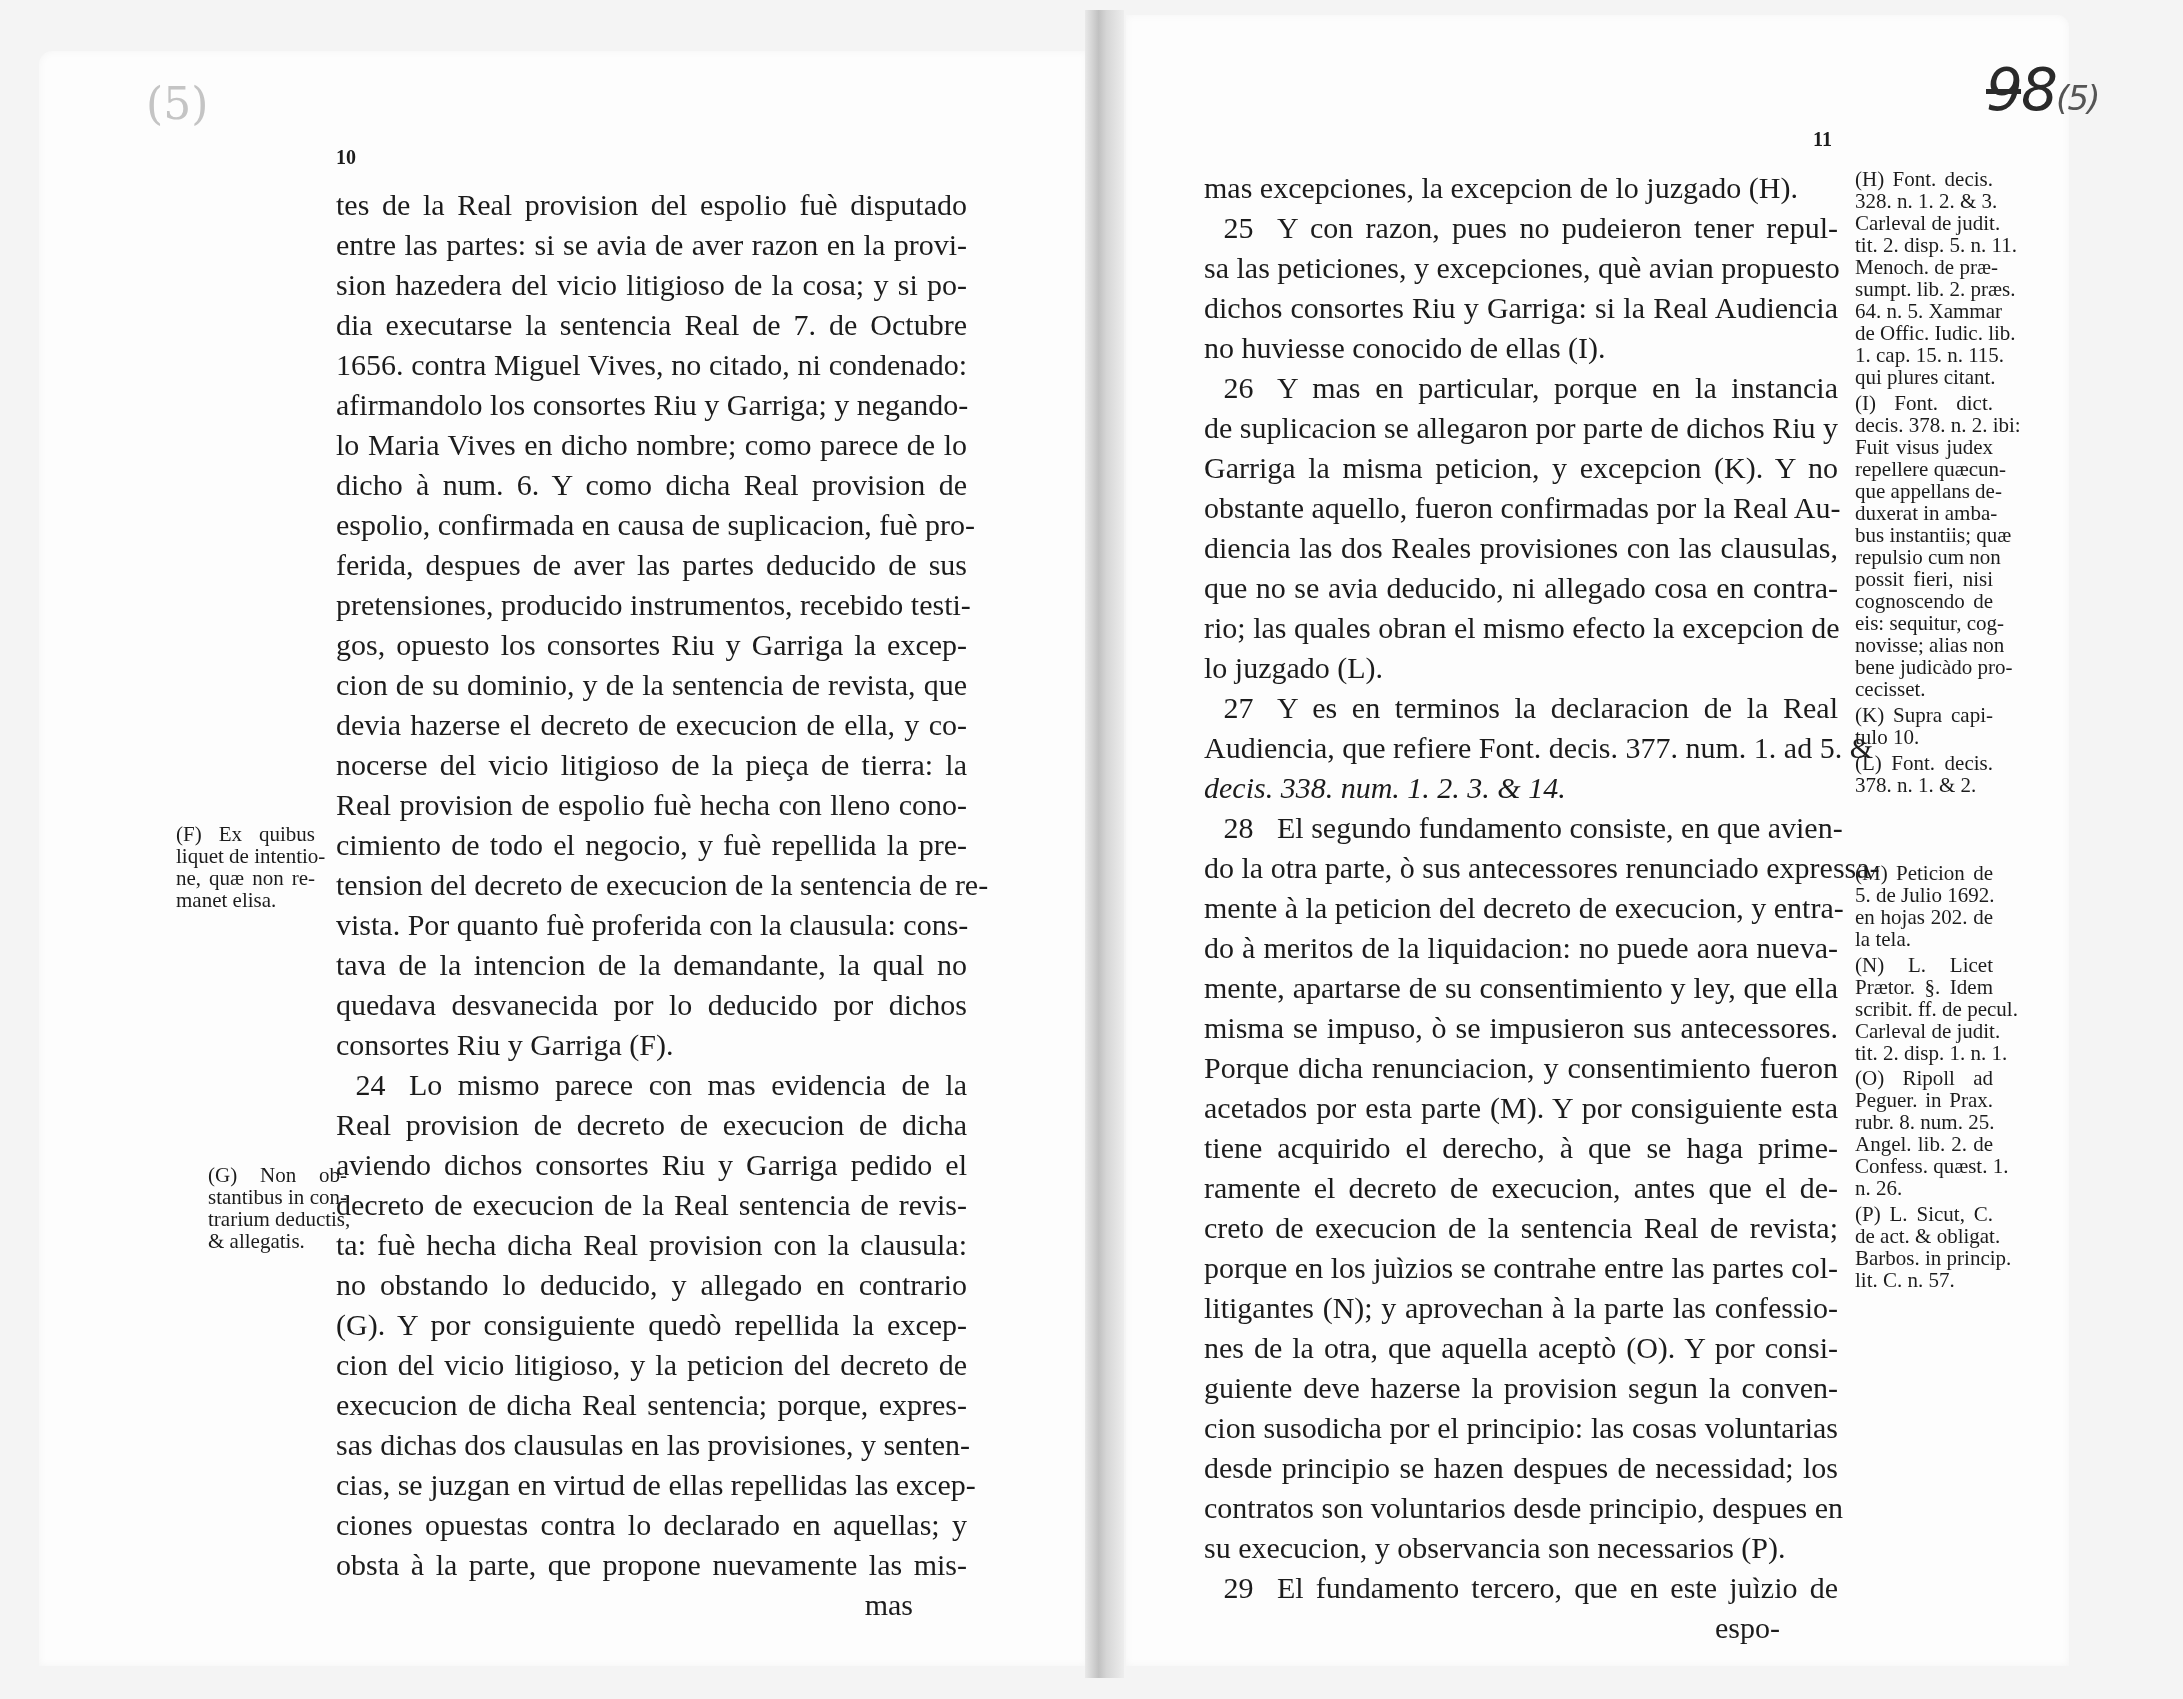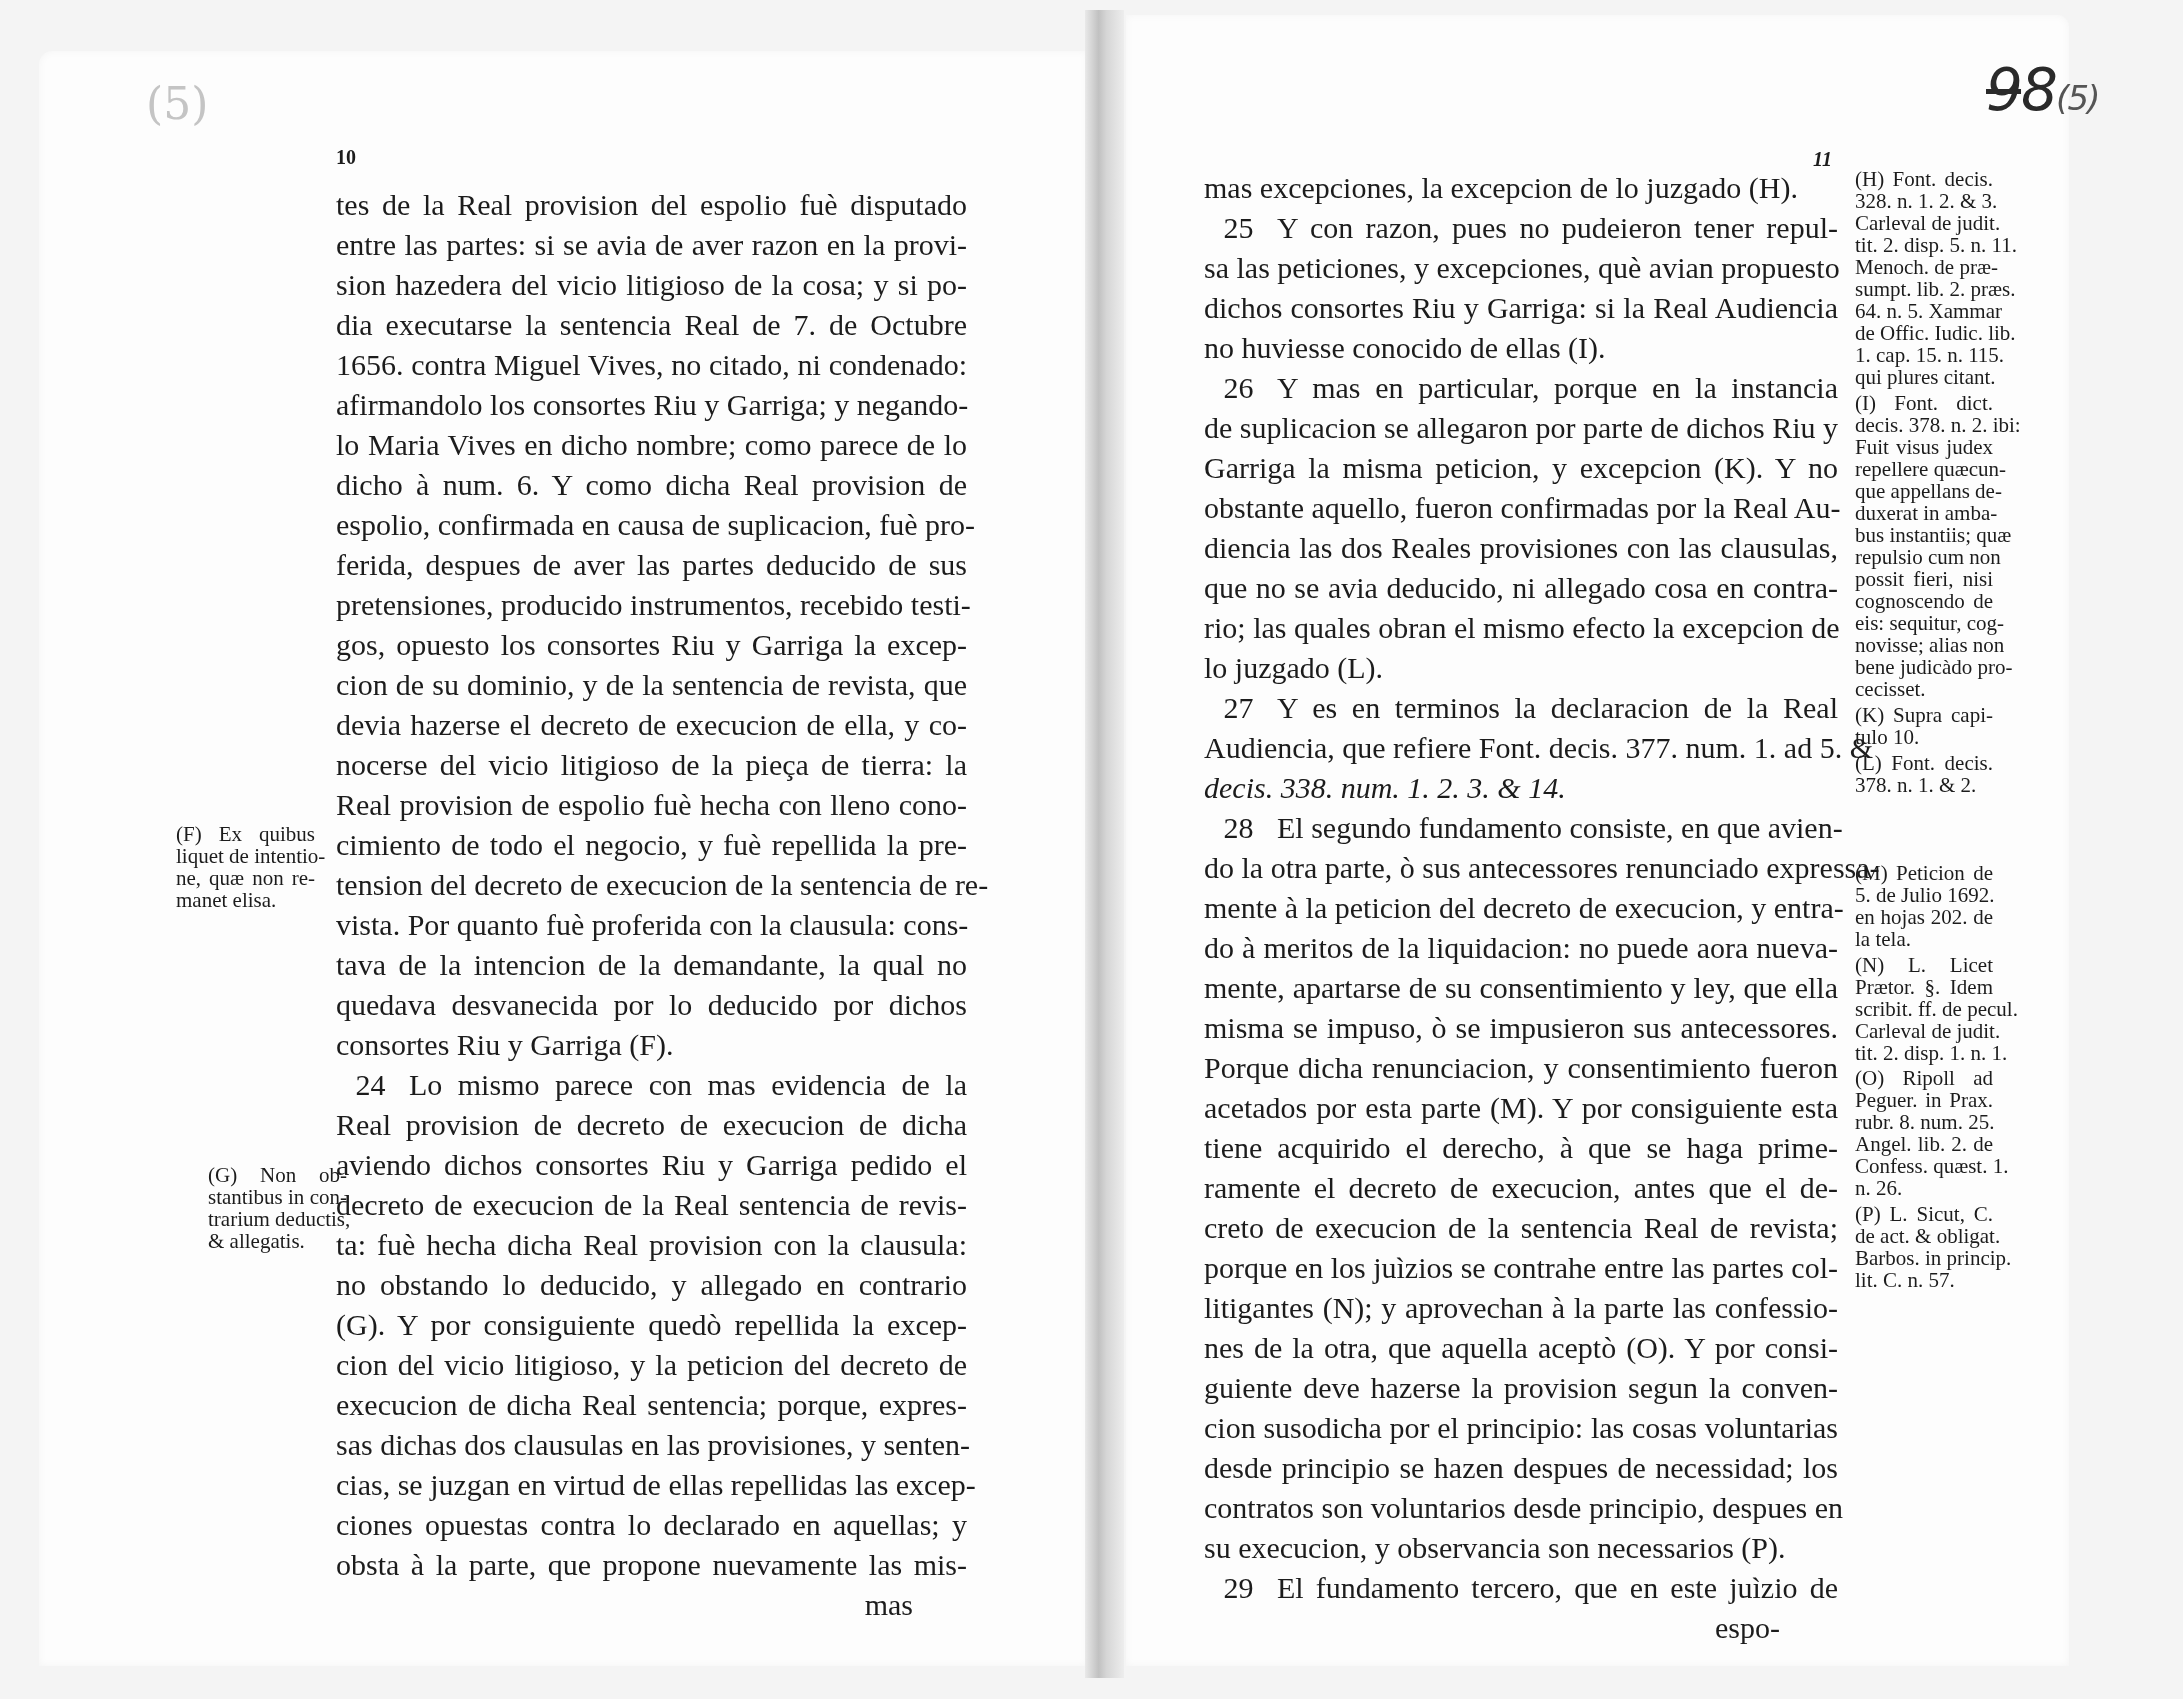--- a/index.html
+++ b/index.html
@@ -130,21 +130,21 @@
   </div>
   <div class="margin-notes left-notes note-g" style="position:absolute;margin-left:32px;">
     <div class="note">
       <span class="nl">(G) Non ob-</span>
       <span class="nl">stantibus in con-</span>
       <span class="nl">trarium deductis,</span>
       <span class="nl last">&amp; allegatis.</span>
     </div>
   </div>
 
-  <div class="page-number" style="left:1813px; top:148px;font-style:italic;">11</div>
+  <div class="page-number" style="left:1813px; top:128px;">11</div>
 
   <div class="text-column right-col" style="top:168px;">
     <span class="line last">mas excepciones, la excepcion de lo juzgado (H).</span>
 
     <span class="line"><span class="para-num">25</span><span>Y con razon, pues no pudeieron tener repul-</span></span>
     <span class="line">sa las peticiones, y excepciones, què avian propuesto</span>
     <span class="line">dichos consortes Riu y Garriga: si la Real Audiencia</span>
     <span class="line last">no huviesse conocido de ellas (I).</span>
 
     <span class="line"><span class="para-num">26</span><span>Y mas en particular, porque en la instancia</span></span>

